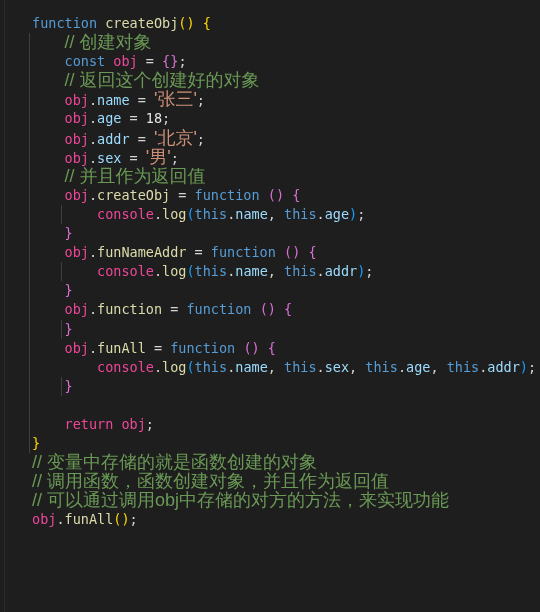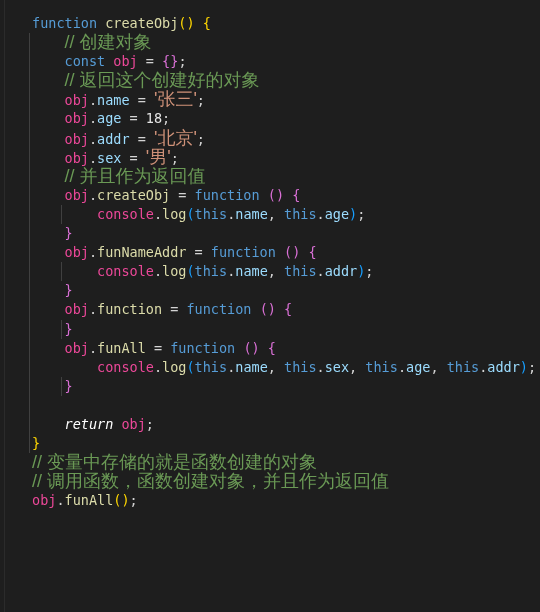--- a/index.html
+++ b/index.html
@@ -41,21 +41,21 @@
   }
   
   .guide {
     position: absolute;
     width: 1px;
     background: #404040;
     top: 0;
   }
   
   .kw   { color: #569cd6; }   
-  .ctl  { color: #ffffff; font-style: italic; }   
+  .ctl  { color: #ec4899; }   
   .fn   { color: #dcdcaa; }   
   .var  { color: #ec4899; }   
   .prop { color: #9cdcfe; }
   .str  { color: #ce9178; }   
   .num  { color: #e5e5e5; }   
   .cmt  { color: #6a9955; }   
   .p    { color: #d4d4d4; }   
   .br1  { color: #ffd700; }   
   .br2  { color: #da70d6; }   
   .br3  { color: #179fff; }   
@@ -85,20 +85,21 @@
       <div class="line"><span>    </span><span class="var">obj</span><span class="p">.</span><span class="fn">function</span><span class="p"> = </span><span class="kw">function</span><span class="p"> </span><span class="br2">(</span><span class="br2">)</span><span class="p"> </span><span class="br2">{</span></div>
       <div class="line"><span>    </span><span class="br2">}</span></div>
       <div class="line"><span>    </span><span class="var">obj</span><span class="p">.</span><span class="fn">funAll</span><span class="p"> = </span><span class="kw">function</span><span class="p"> </span><span class="br2">(</span><span class="br2">)</span><span class="p"> </span><span class="br2">{</span></div>
       <div class="line"><span>        </span><span class="var">console</span><span class="p">.</span><span class="fn">log</span><span class="br3">(</span><span class="kw">this</span><span class="p">.</span><span class="prop">name</span><span class="p">, </span><span class="kw">this</span><span class="p">.</span><span class="prop">sex</span><span class="p">, </span><span class="kw">this</span><span class="p">.</span><span class="prop">age</span><span class="p">, </span><span class="kw">this</span><span class="p">.</span><span class="prop">addr</span><span class="br3">)</span><span class="p">;</span></div>
       <div class="line"><span>    </span><span class="br2">}</span></div>
       <div class="line"><span>    </span></div>
       <div class="line"><span>    </span><span class="ctl">return</span><span class="p"> </span><span class="var">obj</span><span class="p">;</span></div>
       <div class="line"><span class="br1">}</span></div>
       <div class="line"><span class="cmt cjk">// 变量中存储的就是函数创建的对象</span></div>
       <div class="line"><span class="cmt cjk">// 调用函数，函数创建对象，并且作为返回值</span></div>
+      <div class="line"><span class="cmt cjk">// 可以通过调用obj中存储的对方的方法，来实现功能</span></div>
       <div class="line"><span class="var">obj</span><span class="p">.</span><span class="fn">funAll</span><span class="br1">(</span><span class="br1">)</span><span class="p">;</span></div>
     </div>
 <div class="guide" style="left: 28.5px; top: 33.1px; height: 420.2px;"></div>
     <div class="guide" style="left: 60.98px; top: 205px; height: 19.1px;"></div>
     <div class="guide" style="left: 60.98px; top: 262.3px; height: 19.1px;"></div>
     <div class="guide" style="left: 60.98px; top: 319.6px; height: 19.1px;"></div>
     <div class="guide" style="left: 60.98px; top: 376.9px; height: 19.1px;"></div>
   </div>
 
 </body></html>

